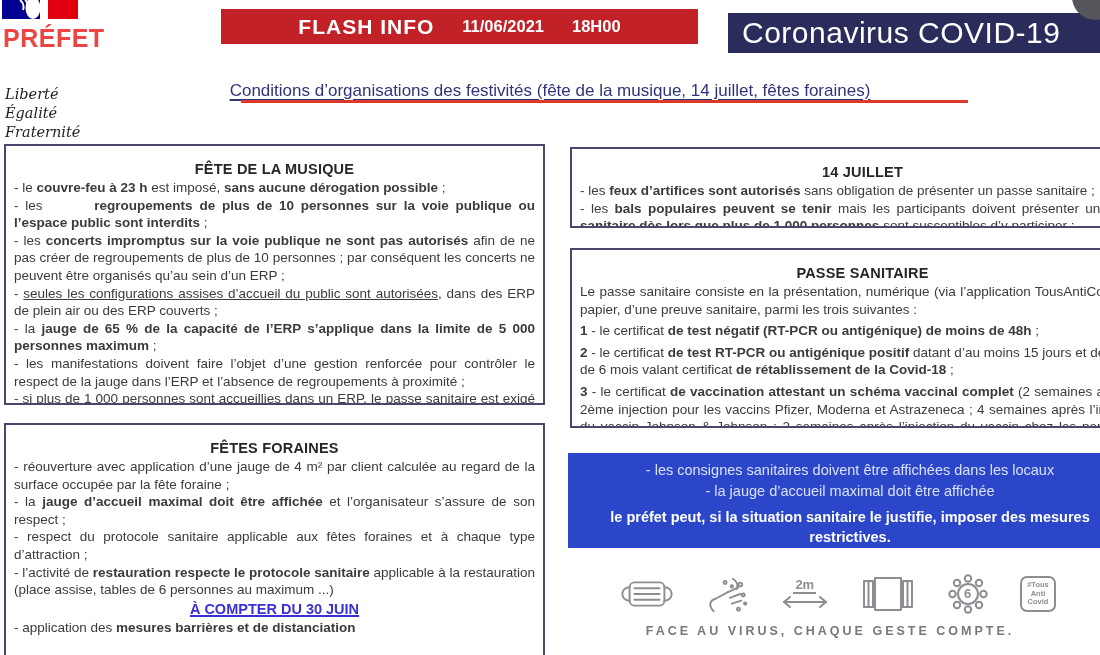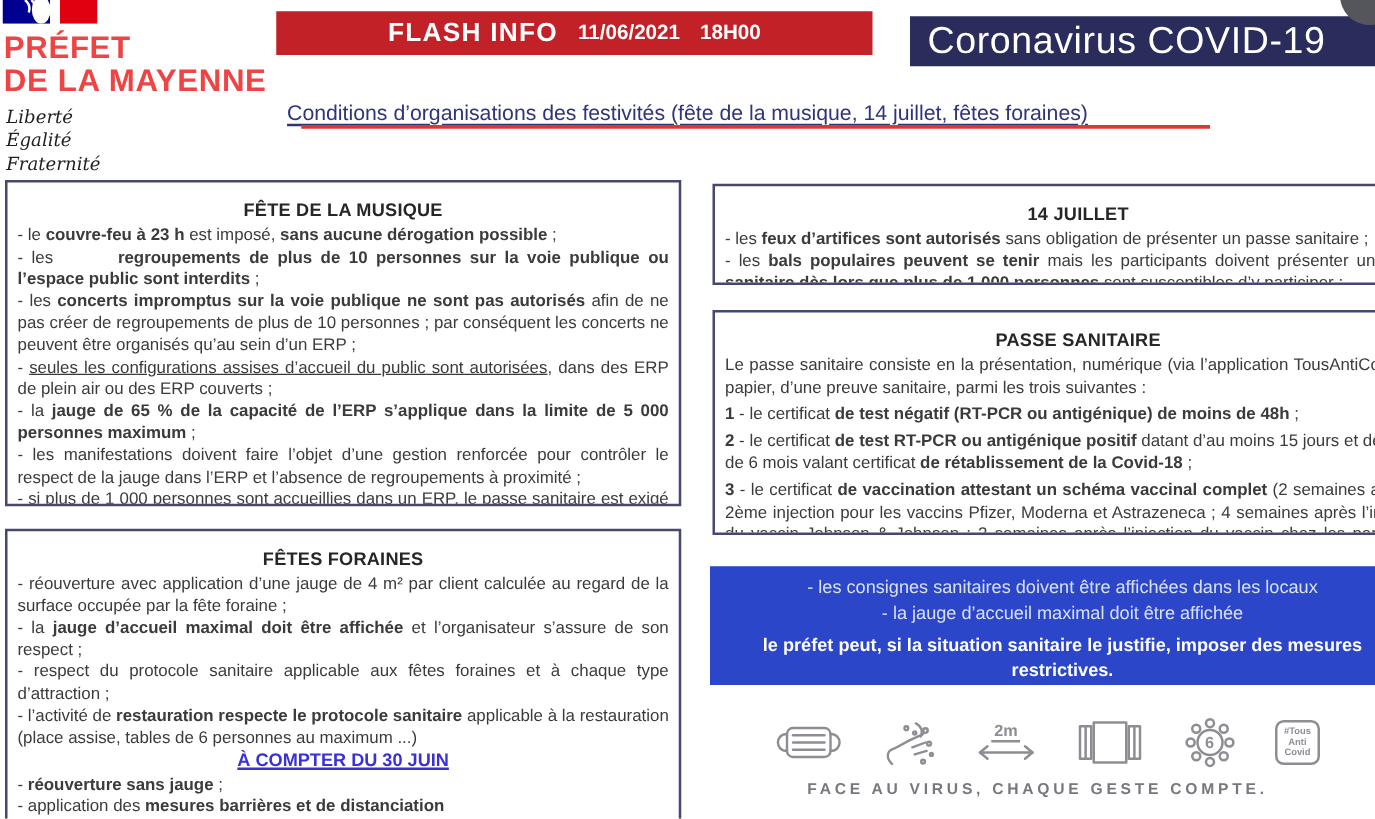--- a/index.html
+++ b/index.html
@@ -5,21 +5,21 @@
   html,body{margin:0;padding:0;background:#fff;}
   #page{position:relative;width:1100px;height:655px;background:#fff;overflow:hidden;
         font-family:"Liberation Sans",sans-serif;color:#3b3b3b;}
 
   
   .logo{position:absolute;left:2px;top:0;}
   .brand{position:absolute;left:3px;top:25px;font-size:25px;line-height:27px;font-weight:700;color:#ef4444;letter-spacing:.5px;}
   .motto{position:absolute;left:5px;top:85px;font-family:"DejaVu Serif",serif;font-style:italic;
          font-size:14.5px;line-height:19px;color:#1f1f1f;}
   .flash{position:absolute;left:221px;top:9px;width:477px;height:35px;background:#C32128;
-         display:flex;align-items:center;justify-content:center;gap:16px;color:#fff;}
+         display:flex;align-items:center;justify-content:center;gap:28px;color:#fff;}
   .flash .fl{font-size:21px;font-weight:700;letter-spacing:1px;}
   .flash .fd{font-size:16.5px;font-weight:700;}
   .covid{position:absolute;left:728px;top:13px;width:380px;height:40px;background:#2A2C5C;
          color:#fff;font-size:30px;line-height:40px;padding-left:14px;letter-spacing:.5px;white-space:nowrap;}
   .corner{position:absolute;left:1072px;top:-27px;width:47px;height:47px;border-radius:50%;background:#55565C;}
   .title{position:absolute;left:150px;top:81px;width:800px;text-align:center;
          font-size:17px;font-weight:400;color:#303478;}
   .title .tu{text-decoration:underline;text-decoration-thickness:2px;text-underline-offset:3px;}
   .redline{position:absolute;left:241px;top:100px;width:727px;height:3px;background:#DC382B;}
 
@@ -64,21 +64,20 @@
   <div class="logo">
     <svg width="76" height="19" viewBox="0 0 76 19">
       <rect x="0" y="0" width="38" height="19" fill="#000091" stroke="none"></rect>
       <rect x="46" y="0" width="30" height="19" fill="#E1000F" stroke="none"></rect>
       <ellipse cx="31" cy="8" rx="7.5" ry="11" fill="#ffffff" stroke="none"></ellipse>
       <path d="M18 0 q5 4 3 10 M23 0 q4 3 2 7" stroke="#ffffff" stroke-width="2" fill="none"></path>
     </svg>
   </div>
   <div class="brand">
     <div>PRÉFET</div>
-    <div>DE LA MAYENNE</div>
   </div>
   <div class="motto">
     <div>Liberté</div>
     <div>Égalité</div>
     <div>Fraternité</div>
   </div>
 
   <div class="flash">
     <span class="fl">FLASH INFO</span>
     <span class="fd">11/06/2021</span>
@@ -107,21 +106,20 @@
 
   </section>
 
   <section class="box" id="box-foraines">
     <h3>FÊTES FORAINES</h3>
     <p><span>- réouverture avec application d’une jauge de 4 m² par client calculée au regard de la surface occupée par la fête foraine ;</span></p>
     <p><span>- la </span><span style="font-weight: 700;">jauge d’accueil maximal doit être affichée</span><span> et l’organisateur s’assure de son respect ;</span></p>
     <p><span>- respect du protocole sanitaire applicable aux fêtes foraines et à chaque type d’attraction ;</span></p>
     <p><span>- l’activité de </span><span style="font-weight: 700;">restauration respecte le protocole sanitaire</span><span> applicable à la restauration (place assise, tables de 6 personnes au maximum ...)</span></p>
     <div class="period">À COMPTER DU 30 JUIN</div>
-    <p><span>- </span><span style="font-weight: 700;">réouverture sans jauge</span><span> ;</span></p>
     <p><span>- application des </span><span style="font-weight: 700;">mesures barrières et de distanciation</span></p>
   </section>
 
   <section class="box" id="box-juillet">
     <h3>14 JUILLET</h3>
     <p><span>- les </span><span style="font-weight: 700;">feux d’artifices sont autorisés</span><span> sans obligation de présenter un passe sanitaire ;</span></p>
     <p><span>- les </span><span style="font-weight: 700;">bals populaires peuvent se tenir</span><span> mais les participants doivent présenter un </span><span style="font-weight: 700;">passe sanitaire dès lors que plus de 1 000 personnes</span><span> sont susceptibles d’y participer ;</span></p>
   </section>
 
   <section class="box" id="box-passe">

